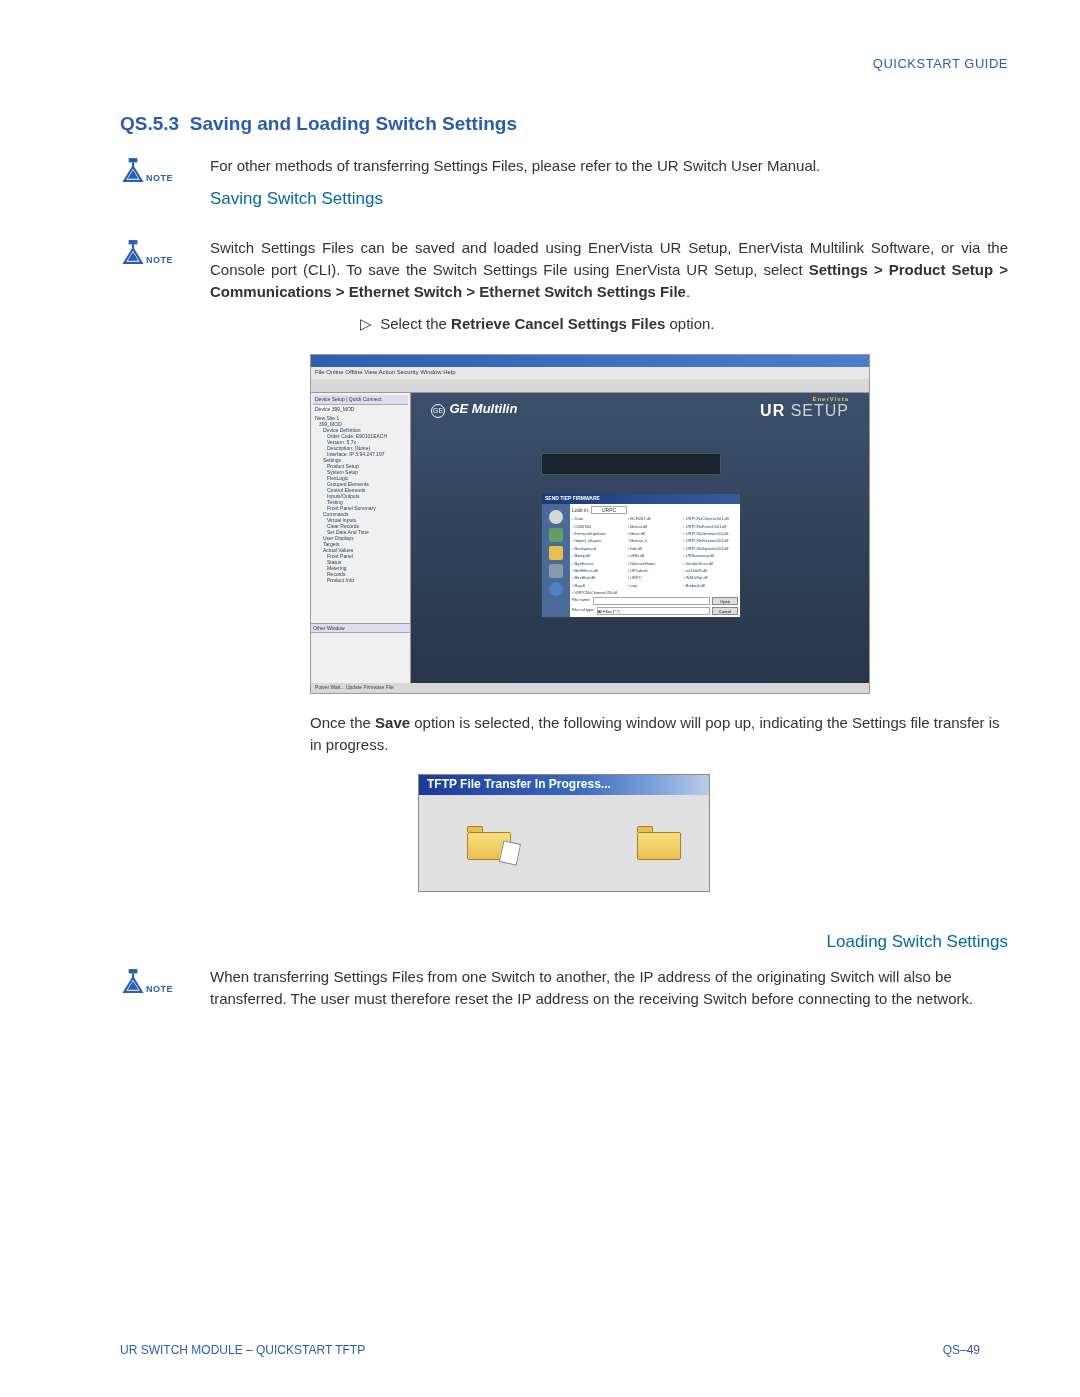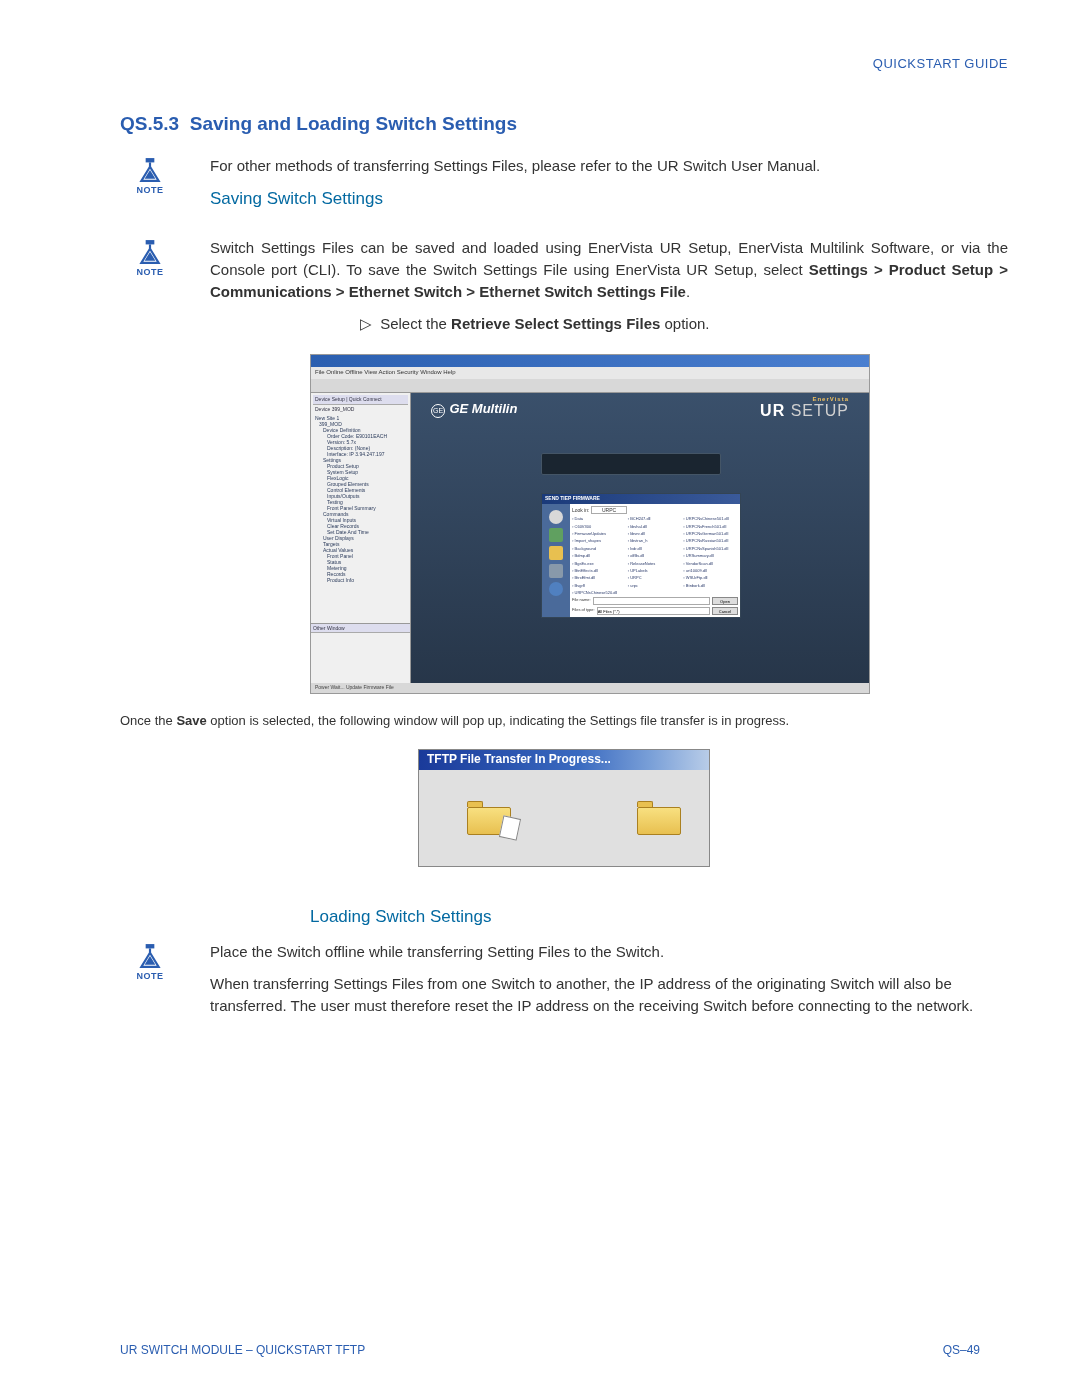--- a/index.html
+++ b/index.html
@@ -36,22 +36,21 @@
   .content-row {
     display: flex;
     align-items: flex-start;
     gap: 30px;
     margin-bottom: 18px;
   }
   .note-col {
     width: 60px;
     flex-shrink: 0;
     display: flex;
-    flex-direction: column;
-    align-items: center;
+    align-items: flex-end;
     padding-top: 2px;
   }
   .note-icon {
     width: 26px;
     height: 26px;
   }
   .note-text {
     color: #2a5db0;
     font-size: 9px;
     font-weight: 700;
@@ -229,21 +228,22 @@
     font-size: 4px;
   }
   .ss1-dlg-bottom .row { display: flex; gap: 2px; margin-top: 2px; }
   .ss1-dlg-bottom input {
     flex: 1; height: 8px; font-size: 4px; border: 1px solid #aaa;
   }
   .ss1-dlg-bottom button {
     width: 26px; height: 8px; font-size: 4px; border: 1px solid #888; background: #ddd;
   }
   .after-ss-text {
-    font-size: 13px;
+    margin-left: 190px;
+    font-size: 15px;
     line-height: 1.45;
     margin-bottom: 18px;
   }
   .screenshot2 {
     width: 292px;
     height: 118px;
     margin: 0 auto 40px auto;
     border: 1px solid #888;
     background: #e0e0e0;
     position: relative;
@@ -334,21 +334,21 @@
         <polygon points="12,12 7,20 17,20" fill="#2a5db0"></polygon>
       </svg>
       <div class="note-text">NOTE</div>
     </div>
     <div class="body-col">
       <p class="just">
         <span>Switch Settings Files can be saved and loaded using EnerVista UR Setup, EnerVista Multilink Software, or via the Console port (CLI).  To save the Switch Settings File using EnerVista UR Setup, select </span><span class="bold">Settings &gt; Product Setup &gt; Communications &gt; Ethernet Switch &gt; Ethernet Switch Settings File</span>.
       </p>
       <div class="indent-block">
         <span class="tri">▷</span>
-        <span>Select the </span><span class="bold">Retrieve Select Settings Files</span><span> option.</span><br>
+        <span>Select the </span><span class="bold">Retrieve Cancel Settings Files</span><span> option.</span><br>
       </div>
     </div>
   </div>
 
   <div class="screenshot1">
     <div class="ss1-titlebar"></div>
     <div class="ss1-menubar">File  Online  Offline  View  Action  Security  Window  Help</div>
     <div class="ss1-toolbar"></div>
     <div class="ss1-body">
       <div class="ss1-left">
@@ -477,35 +477,34 @@
           <div class="body"></div>
           <div class="doc"></div>
       </div>
       <div class="folder">
         <div class="tab"></div>
           <div class="body"></div>
       </div>
     </div>
   </div>
 
-  <div style="margin-left:190px;">
+  <div style="margin-left:190px;text-align:right;">
     <div class="sub-heading">Loading Switch Settings</div>
   </div>
   <div class="content-row">
     <div class="note-col">
       <svg class="note-icon" viewBox="0 0 24 24">
         <rect x="8" y="1" width="8" height="4" fill="#2a5db0"></rect>
         <rect x="11" y="5" width="2" height="4" fill="#2a5db0"></rect>
         <polygon points="12,9 4,22 20,22" fill="none" stroke="#2a5db0" stroke-width="2"></polygon>
         <polygon points="12,12 7,20 17,20" fill="#2a5db0"></polygon>
       </svg>
       <div class="note-text">NOTE</div>
     </div>
     <div class="body-col">
-      <p>Place the Switch offline while transferring Setting Files to the Switch.</p>
       <p>When transferring Settings Files from one Switch to another, the IP address of the originating Switch will also be transferred. The user must therefore reset the IP address on the receiving Switch before connecting to the network.</p>
     </div>
   </div>
 </div>
 
 <div class="footer">
   <span>UR SWITCH MODULE – QUICKSTART TFTP</span>
   <span>QS–49</span>
 </div>
 

